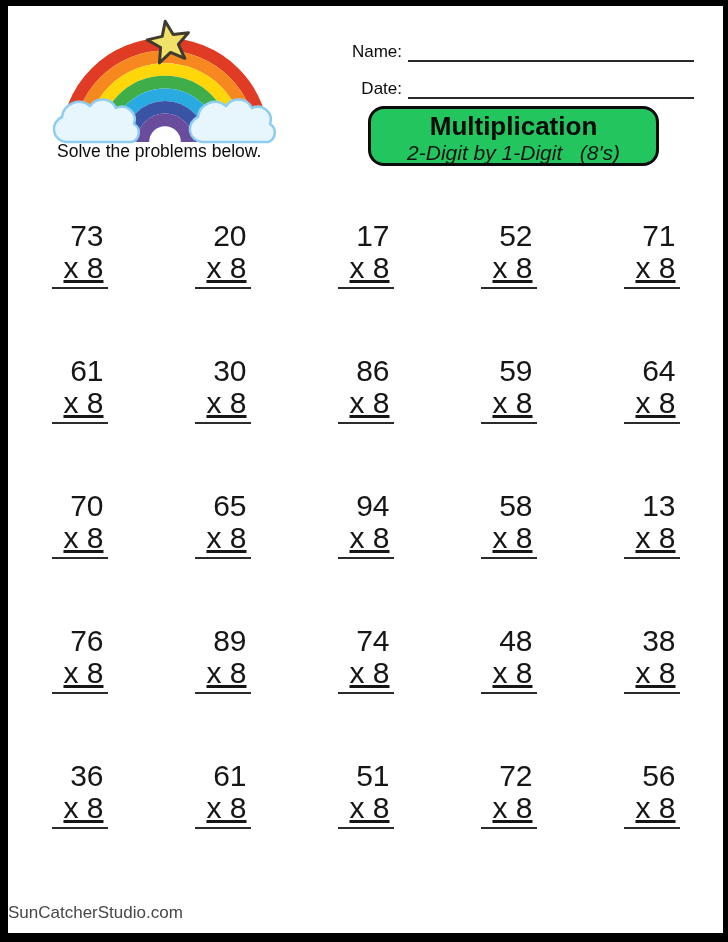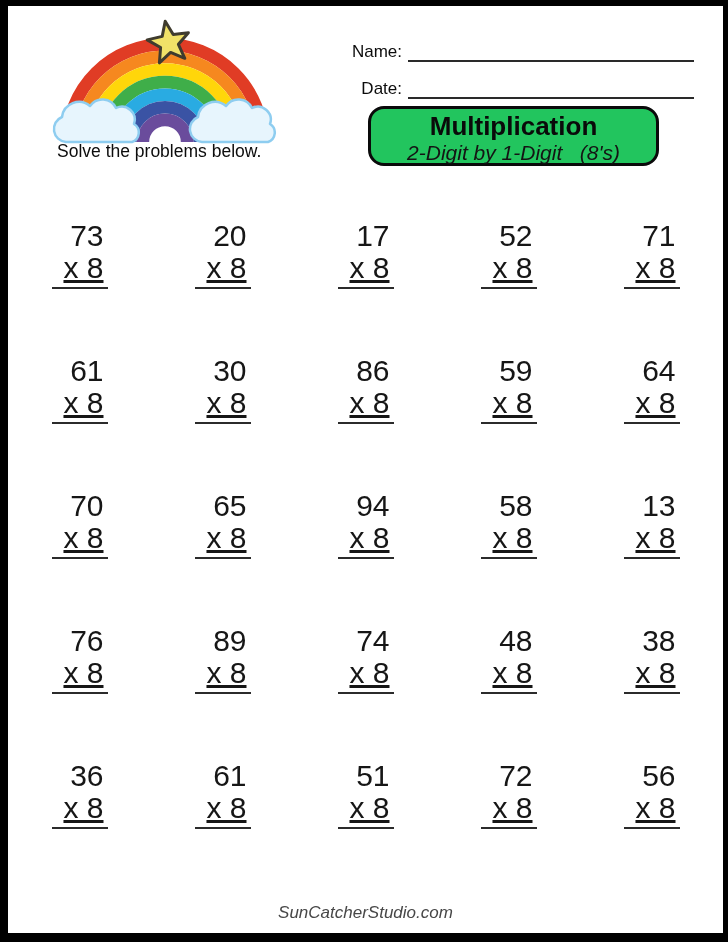--- a/index.html
+++ b/index.html
@@ -38,21 +38,21 @@
     display:grid; grid-template-columns:repeat(5,1fr);
     grid-auto-rows:135px; justify-items:center;
   }
   .problem { width:56px; font-size:30px; line-height:32px; color:#161616; }
   .problem .num  { text-align:right; padding-right:4px; }
   .problem .mult { text-align:right; padding-right:4px;text-decoration:underline; }
   .problem .rule { border-top:2.5px solid #2b2b2b; margin-top:3px; width:100%; }
   .problem .answer-space { height:24px; width:100%; }
   .footer {
     position:absolute; left:0; top:897px; width:100%;
-    text-align:center; font-size:17px; color:#474747;font-style:italic;
+    font-size:17px; color:#474747;
   }
 </style>
 </head>
 <body>
 
 <div class="page">
 
   <div class="rainbow-wrap">
     <svg width="230" height="132" viewBox="0 0 230 132">
       <g fill="none">

